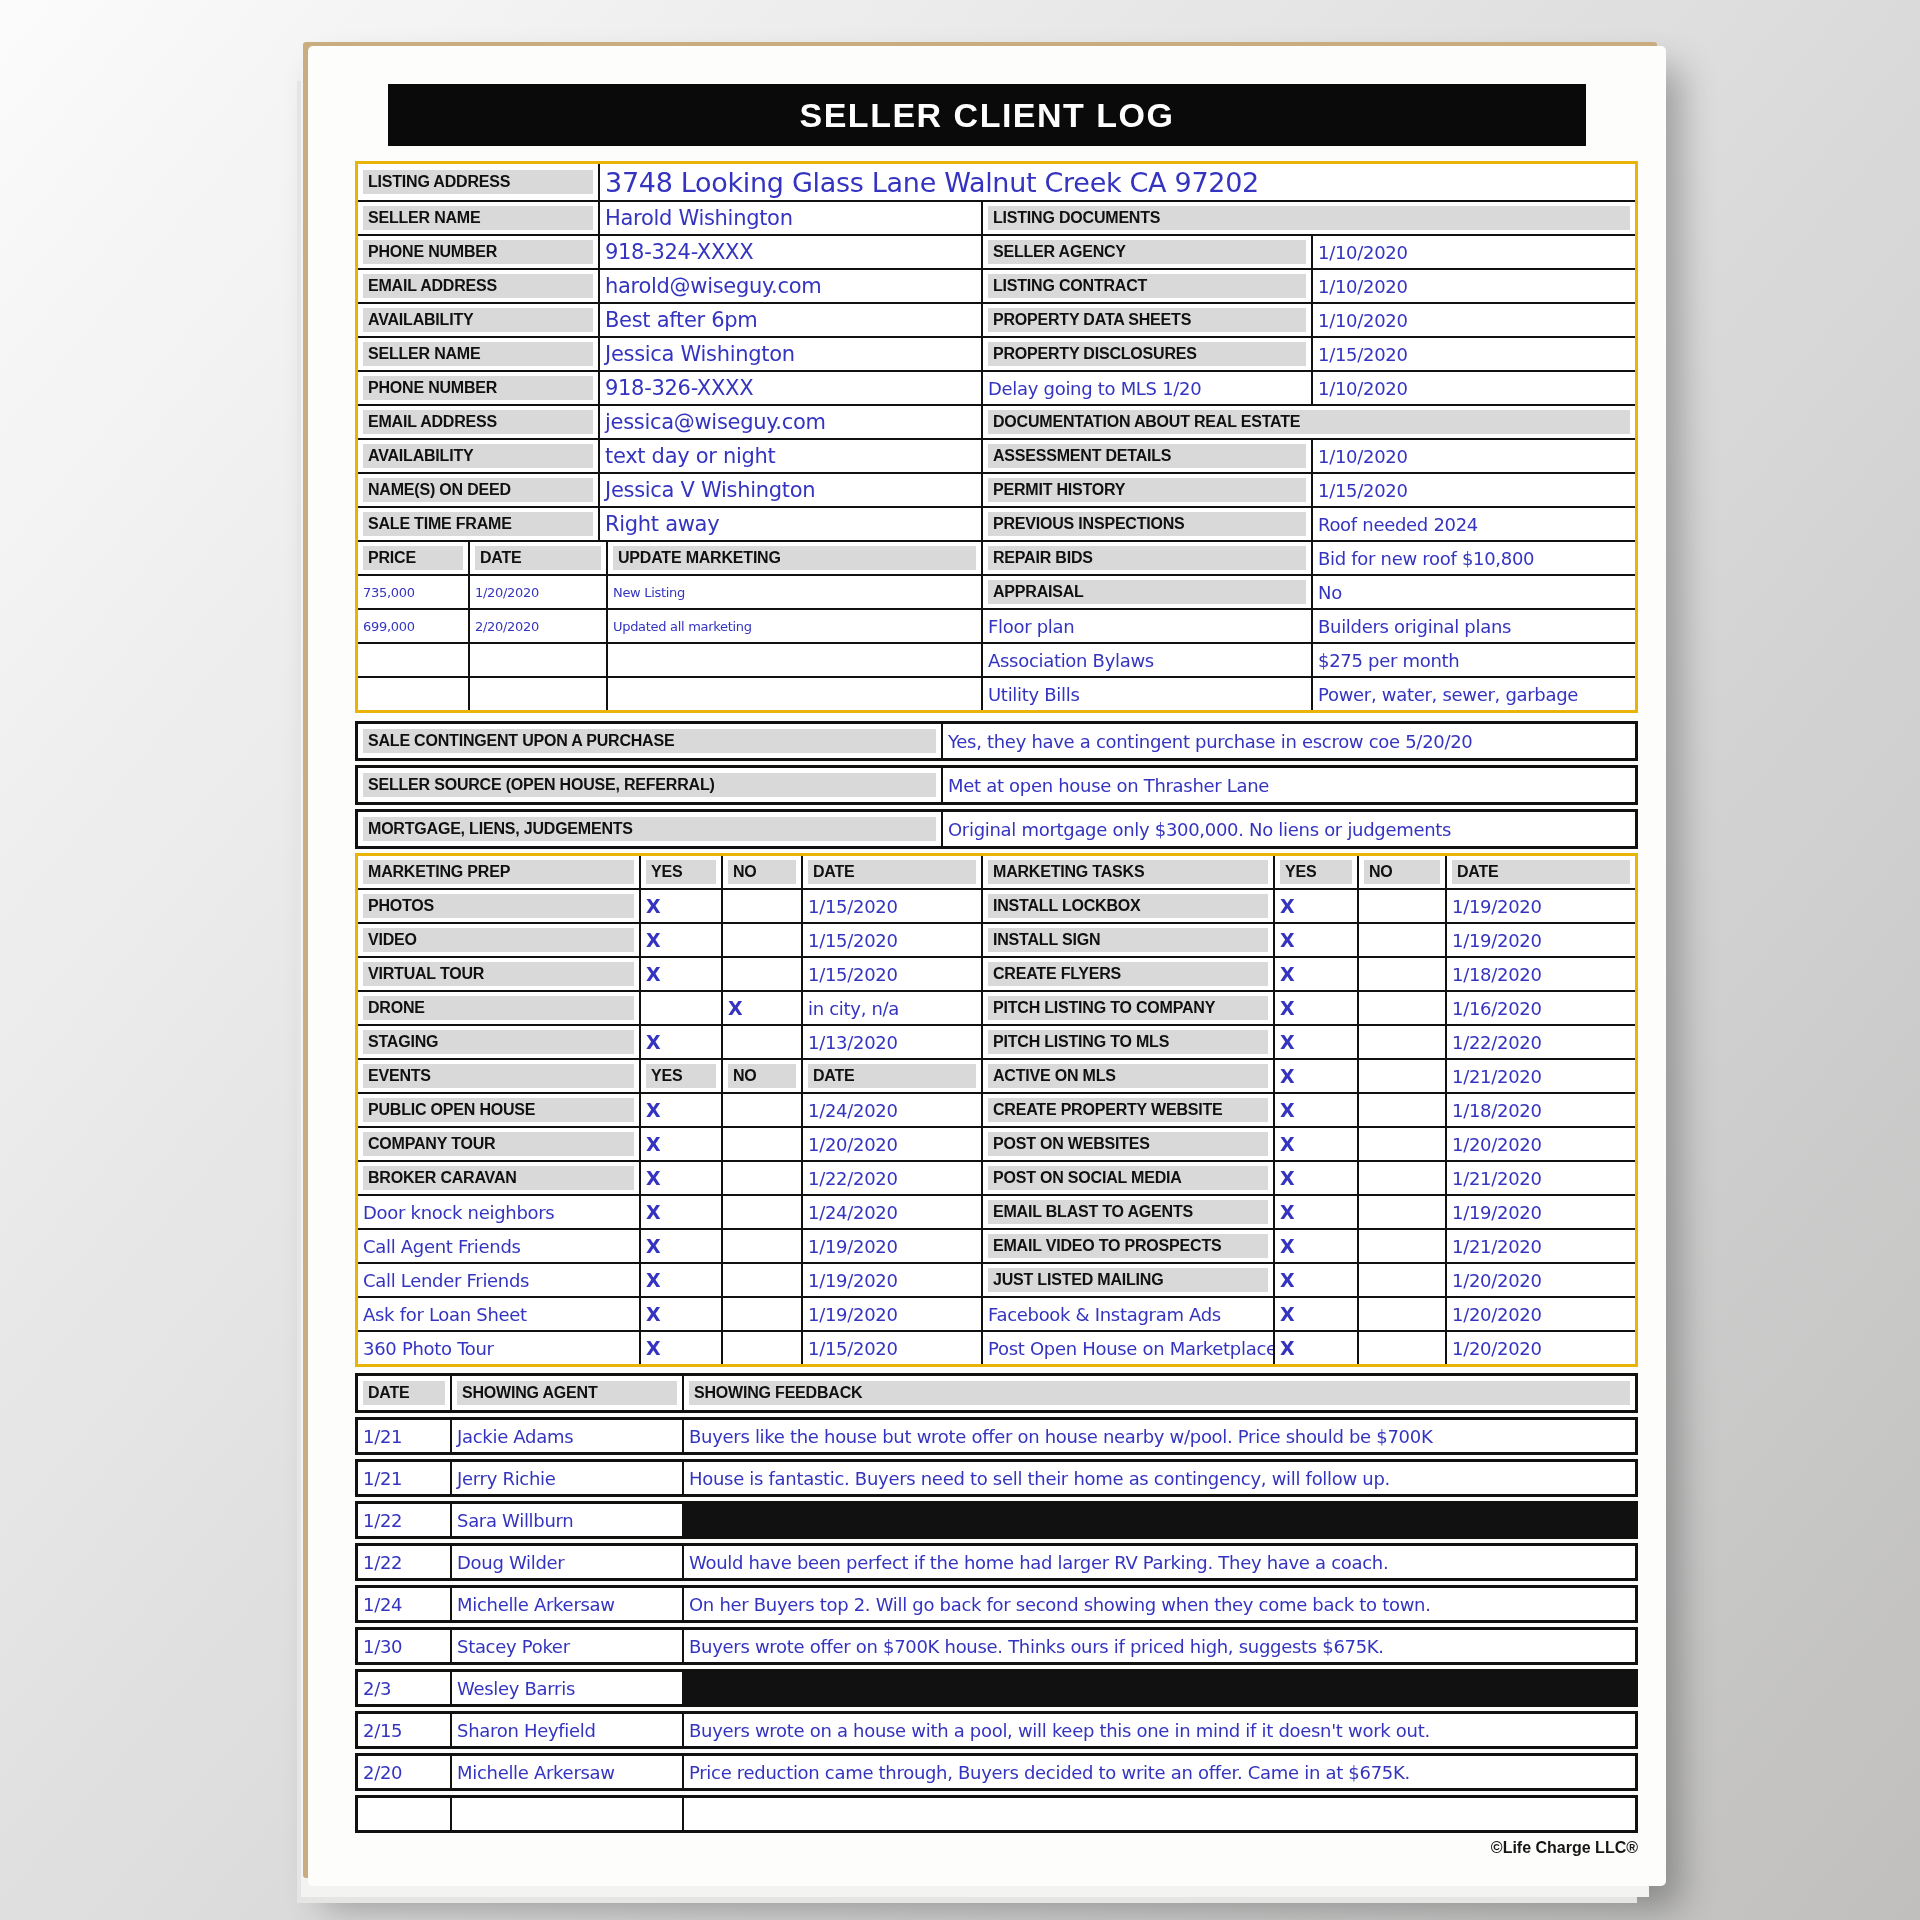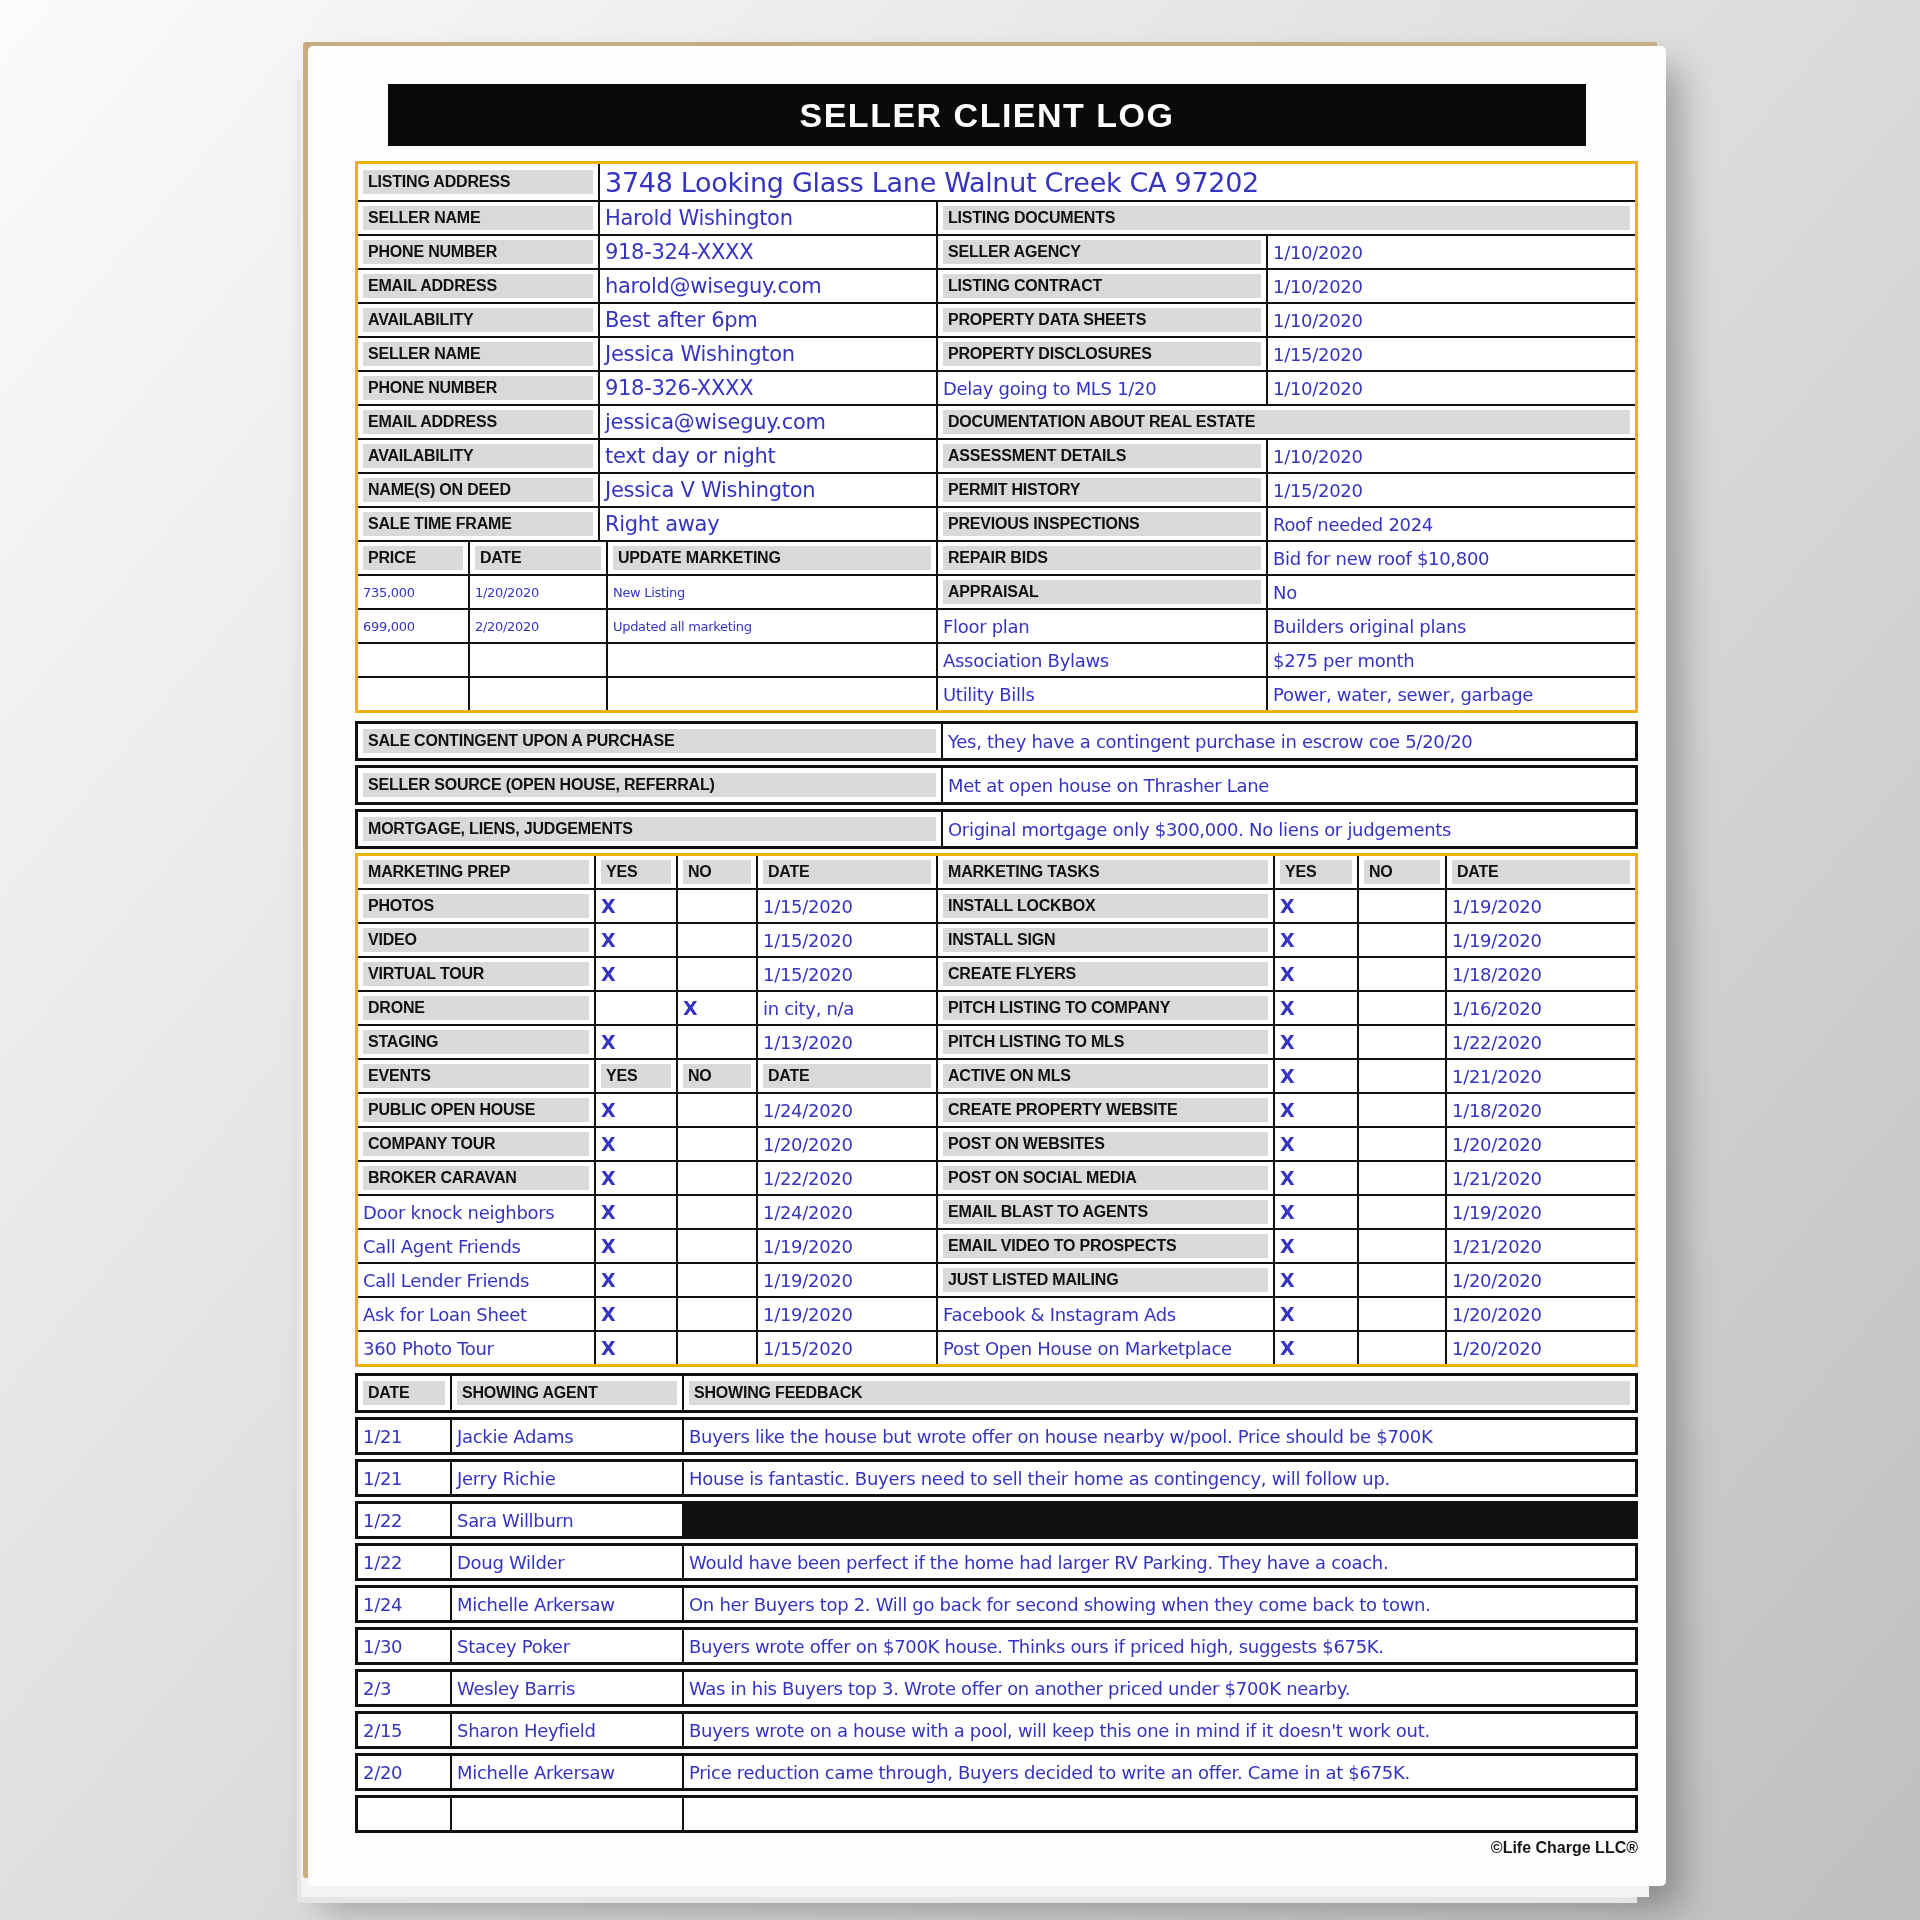--- a/index.html
+++ b/index.html
@@ -19,21 +19,21 @@
       14px 22px 36px rgba(0,0,0,.30);
   }
   .titlebar{
     height:62px;width:1198px;margin-left:33px;margin-bottom:15px;
     background:var(--bar,#0a0a0a);color:#fff;display:flex;align-items:center;justify-content:center;
     font:700 34px/1 "Liberation Sans",sans-serif;letter-spacing:1.5px;
   }
   .box{background:#111;border:3px solid #eab308;display:flex;flex-direction:column;gap:2px}
   .hsplit{display:flex;gap:2px}
   .vstack{display:flex;flex-direction:column;gap:2px}
-  #left-stack,#mk-left{width:578px}
+  #left-stack,#mk-left{width:623px}
   .grid{display:grid;gap:2px;background:#111}
   .cell{background:#fff;display:flex;align-items:center;padding:0 5px;overflow:hidden}
   #addr-grid{grid-template-columns:240px 1fr;grid-auto-rows:36px}
   #contact-grid{grid-template-columns:240px 1fr;grid-auto-rows:32px}
   #price-grid{grid-template-columns:110px 136px 1fr;grid-auto-rows:32px}
   #docs-grid{flex:1;grid-template-columns:328px 1fr;grid-auto-rows:32px}
   #prep-grid,#events-grid{grid-template-columns:1fr 80px 78px 178px;grid-auto-rows:32px}
   #tasks-grid{flex:1;grid-template-columns:1fr 82px 86px 188px;grid-auto-rows:32px}
   .g-full{grid-template-columns:583px 1fr;grid-auto-rows:34px}
   .g-show{grid-template-columns:92px 230px 1fr;grid-auto-rows:32px}
@@ -751,23 +751,20 @@
           <span class="ink md">Buyers wrote offer on $700K house.  Thinks ours if priced high, suggests $675K.</span>
         </div>
       </div>
       <div class="rowbox g-show">
         <div class="cell">
           <span class="ink md">2/3</span>
         </div>
         <div class="cell">
           <span class="ink md">Wesley Barris</span>
         </div>
-        <div class="cell">
-          <span class="ink md">Was in his Buyers top 3.  Wrote offer on another priced under $700K nearby.</span>
-        </div>
       </div>
       <div class="rowbox g-show">
         <div class="cell">
           <span class="ink md">2/15</span>
         </div>
         <div class="cell">
           <span class="ink md">Sharon Heyfield</span>
         </div>
         <div class="cell">
           <span class="ink md">Buyers wrote on a house with a pool, will keep this one in mind if it doesn't work out.</span>

